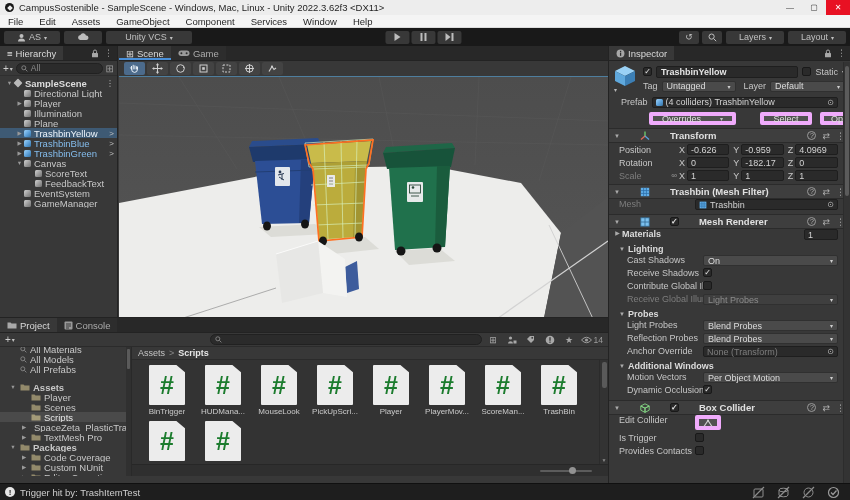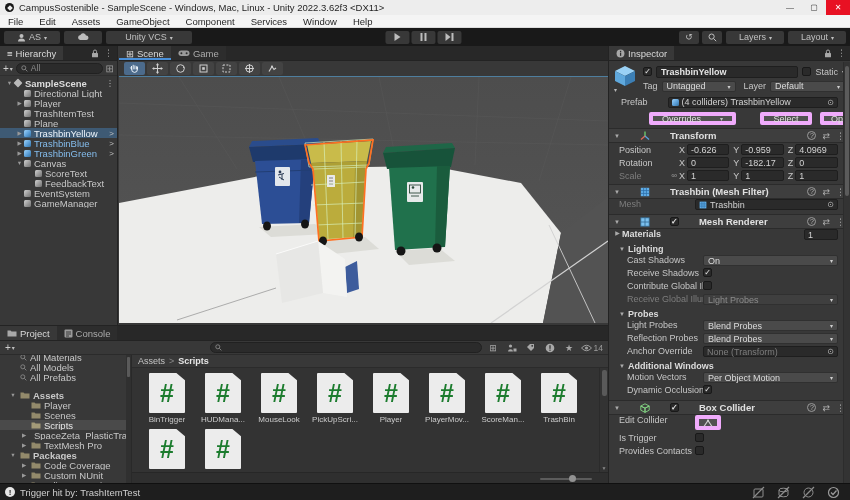--- a/index.html
+++ b/index.html
@@ -30,21 +30,21 @@
   .bar{width:2px;height:8px;background:#BDBDBD}
   .tbright{margin-left:auto;display:flex;align-items:center;margin-right:4px}
   .tbico{width:20px;height:13px;background:#383838;border-radius:2px;margin-left:3px;display:flex;align-items:center;justify-content:center;font-size:9px;color:#BFBFBF}
   .ddbtn{width:58px;justify-content:space-between}
 
   
   .panel{position:absolute;background:#383838}
   #hierarchy{left:0;top:46px;width:118px;height:279px;border-right:1px solid #232323}
   #scenepanel{left:119px;top:46px;width:489px;height:279px}
   #inspector{left:608px;top:46px;width:242px;height:437px;border-left:1px solid #232323}
-  #projectpanel{left:0;top:325px;width:608px;height:158px;border-top:1px solid #232323}
+  #projectpanel{left:0;top:317px;width:608px;height:158px;border-top:1px solid #232323}
   .tabstrip{height:15px;background:#282828;display:flex;align-items:stretch;border-bottom:1px solid #232323}
   .ptab{display:flex;align-items:center;gap:3px;padding:0 7px;font-size:9.5px;color:#ABABAB;background:#2D2D2D;flex:none}
   .ptab.active{background:#383838;color:#DADADA}
   .ptab.focus{box-shadow:inset 0 -2px 0 #4A90D9}
   .striprt{margin-left:auto;display:flex;align-items:center;gap:5px;padding-right:4px;color:#A8A8A8}
   .kebab{font-size:9px;color:#A8A8A8}
 
   
   .hsearchrow{height:15px;display:flex;align-items:center;padding:0 3px;gap:3px;border-bottom:1px solid #2F2F2F}
   .plusw{display:flex;align-items:center;gap:1px;color:#CFCFCF;font-size:10px}
@@ -76,21 +76,21 @@
   .grow{display:flex;align-items:center;height:15px;gap:4px;font-size:9px}
   .namefld{flex:1;height:12px;background:#2A2A2A;border:1px solid #1E1E1E;border-radius:2px;display:flex;align-items:center;padding:0 4px;color:#E4E4E4;font-weight:bold;min-width:0}
   .chk{width:9px;height:9px;background:#2A2A2A;border:1px solid #191919;border-radius:2px;font-size:8px;line-height:8px;color:#E8E8E8;text-align:center;flex:none}
   .lblmini{color:#C6C6C6}
   .drp{height:11px;background:#4A4A4A;border:1px solid #303030;border-radius:2px;display:flex;align-items:center;padding:0 4px;color:#DCDCDC;font-size:9px;min-width:0}
   .drp .dc{margin-left:auto;font-size:6px;color:#CFCFCF;padding-left:3px}
   .fld{height:11px;background:#2A2A2A;border:1px solid #1E1E1E;border-radius:2px;display:flex;align-items:center;padding:0 3px;color:#D2D2D2;font-size:9px;min-width:0}
   .irow{display:flex;align-items:flex-start;height:13px;padding:0 12px 0 18px;font-size:9px;color:#C6C6C6}
   .irow .lab{width:76px;flex:none;white-space:nowrap;overflow:hidden}
   .irow .ctrl{flex:1;min-width:0;display:flex;align-items:center}
-  .prefrow{display:flex;align-items:center;height:14px;padding:0 12px 0 12px;font-size:9px;gap:20px}
+  .prefrow{display:flex;align-items:center;height:14px;padding:0 12px 0 12px;font-size:9px;gap:4px}
   .btnrow{display:flex;align-items:center;height:15px;padding:0 12px 0 40px;gap:8px;margin-top:2px}
   .btn{height:13px;background:#515151;border:4px solid #f0abfc;border-radius:2px;display:flex;align-items:center;justify-content:center;color:#E0E0E0;font-size:9px;padding:0 9px;gap:19px;flex:none}
   .chead{height:15px;display:flex;align-items:center;gap:20px;background:#3E3E3E;border-top:1px solid #2B2B2B;border-bottom:1px solid #2B2B2B;padding:0 5px;font-weight:bold;color:#E0E0E0;font-size:9.5px;margin-top:2px}
   .fold{font-size:6px;color:#AAA;flex:none}
   .hic{margin-left:auto;display:flex;align-items:center;gap:6px;font-weight:normal;color:#B0B0B0;font-size:9px}
   .qm{width:9px;height:9px;border:1px solid #9A9A9A;border-radius:50%;font-size:7px;line-height:8px;text-align:center;color:#B0B0B0}
   .vrow{display:flex;align-items:center;height:13px;padding:0 12px 0 10px;font-size:9px}
   .vlab{width:50px;flex:none}
   .linkic{width:10px;flex:none;color:#9A9A9A;font-size:8px;text-align:center}
   .axes{display:flex;flex:1;gap:4px;min-width:0}
@@ -258,21 +258,21 @@
         <span>Directional Light</span>
       </div>
     <div class="hrowi">
         <span class="arr">▶</span>
         <span class="cube"></span>
         <span>Player</span>
       </div>
     <div class="hrowi">
         <span class="arr"></span>
         <span class="cube"></span>
-        <span>TrashItemTest</span>
+        <span>Illumination</span>
       </div>
     <div class="hrowi">
         <span class="arr"></span>
         <span class="cube"></span>
         <span>Plane</span>
       </div>
     <div class="hrowi sel">
         <span class="arr">▶</span>
         <span class="cube prefab"></span>
         <span>TrashbinYellow</span>

